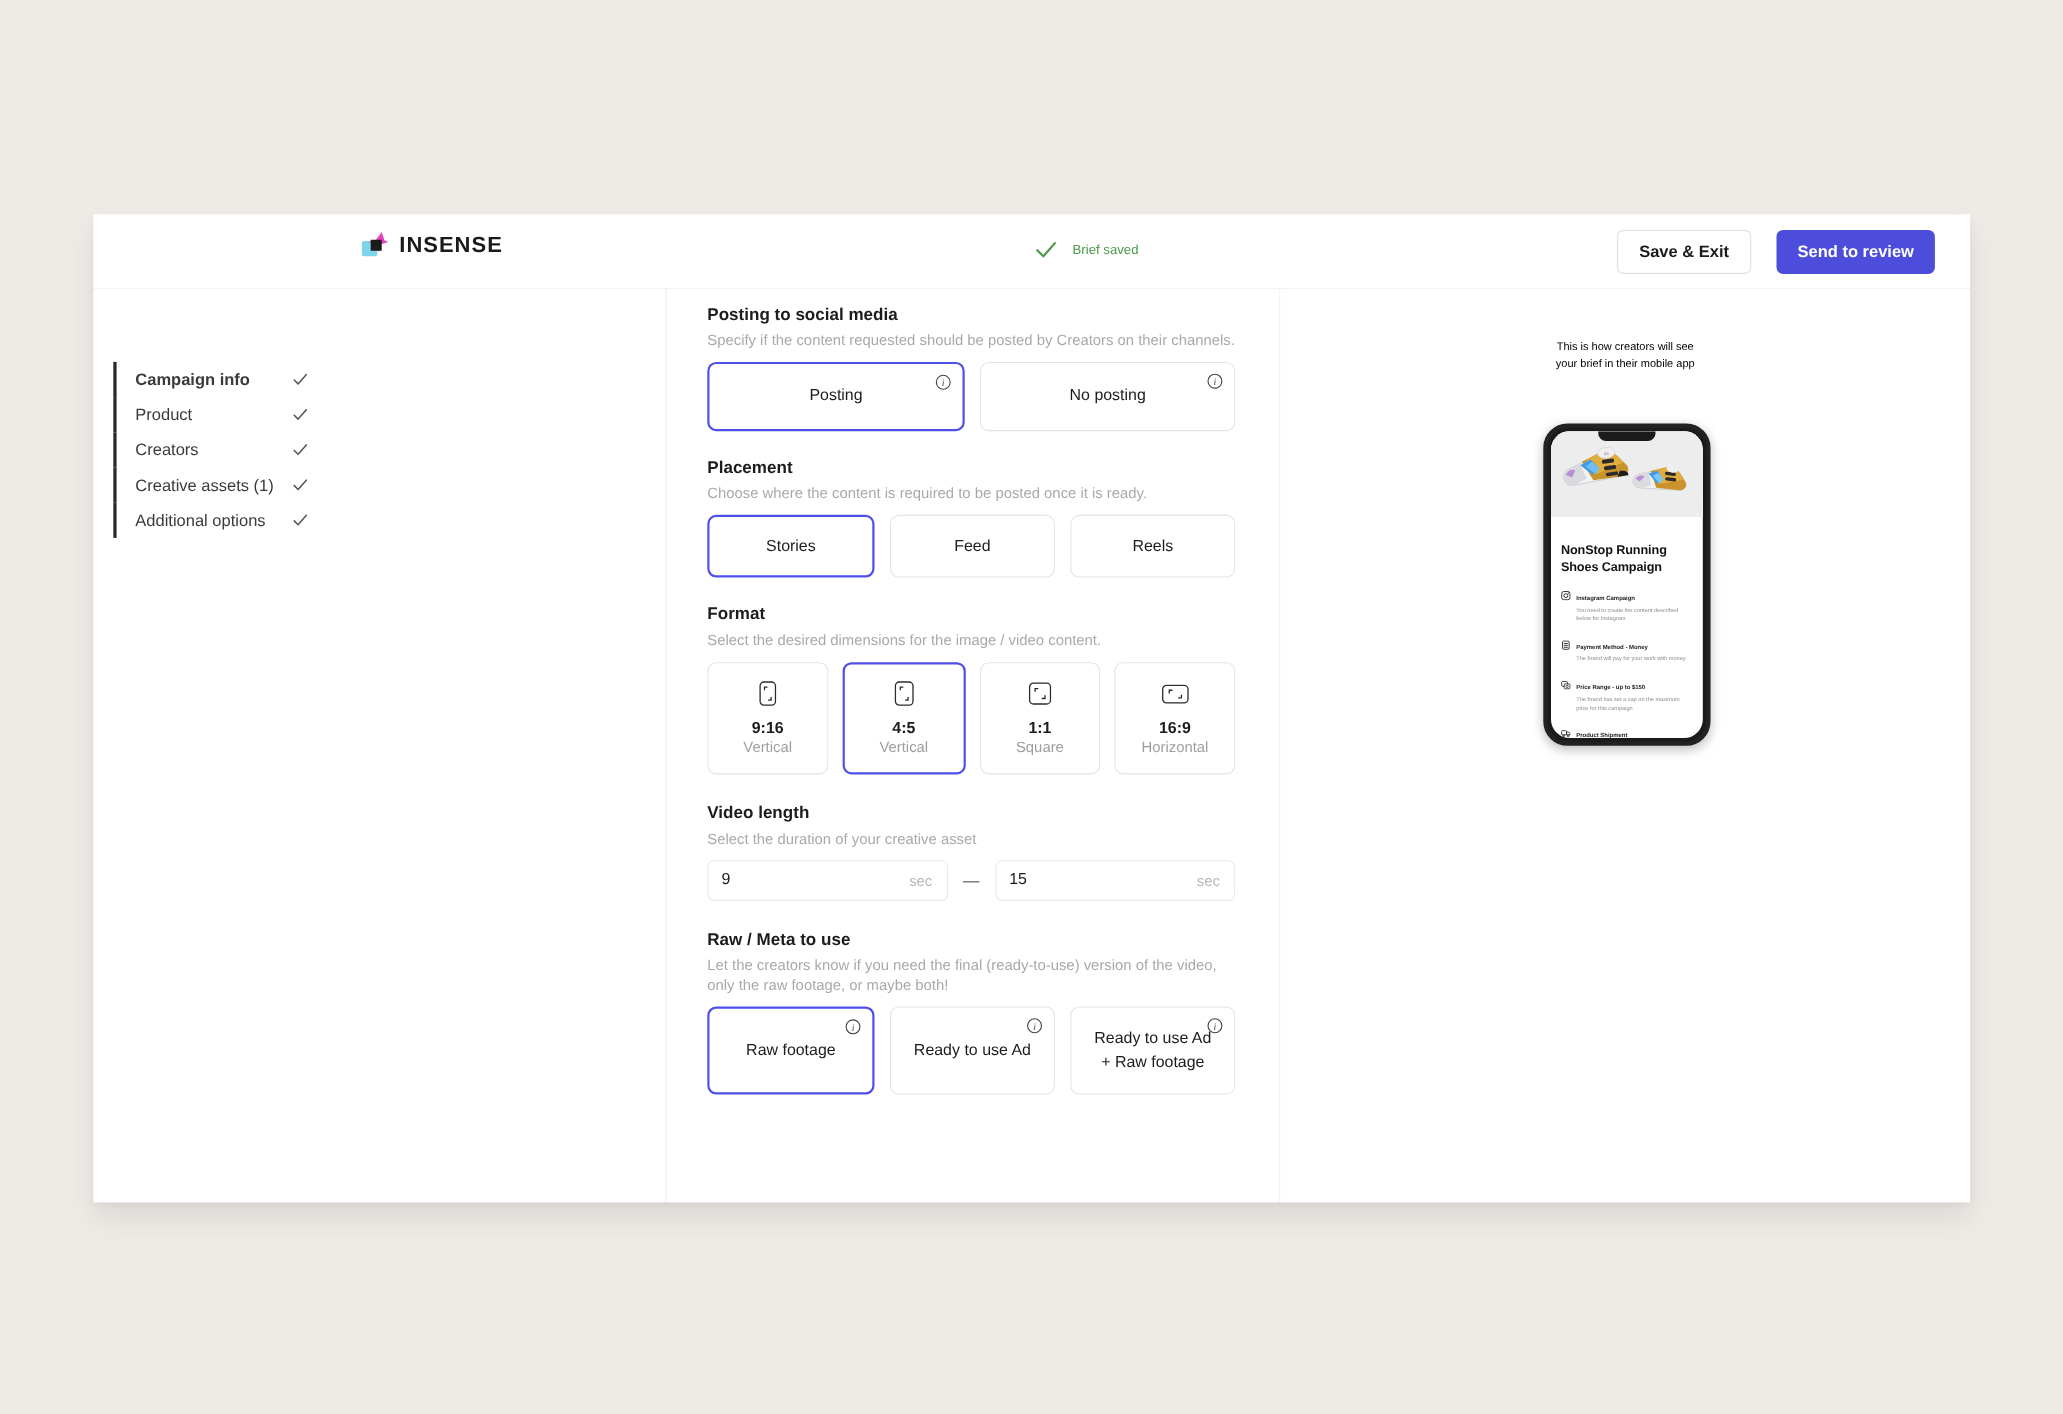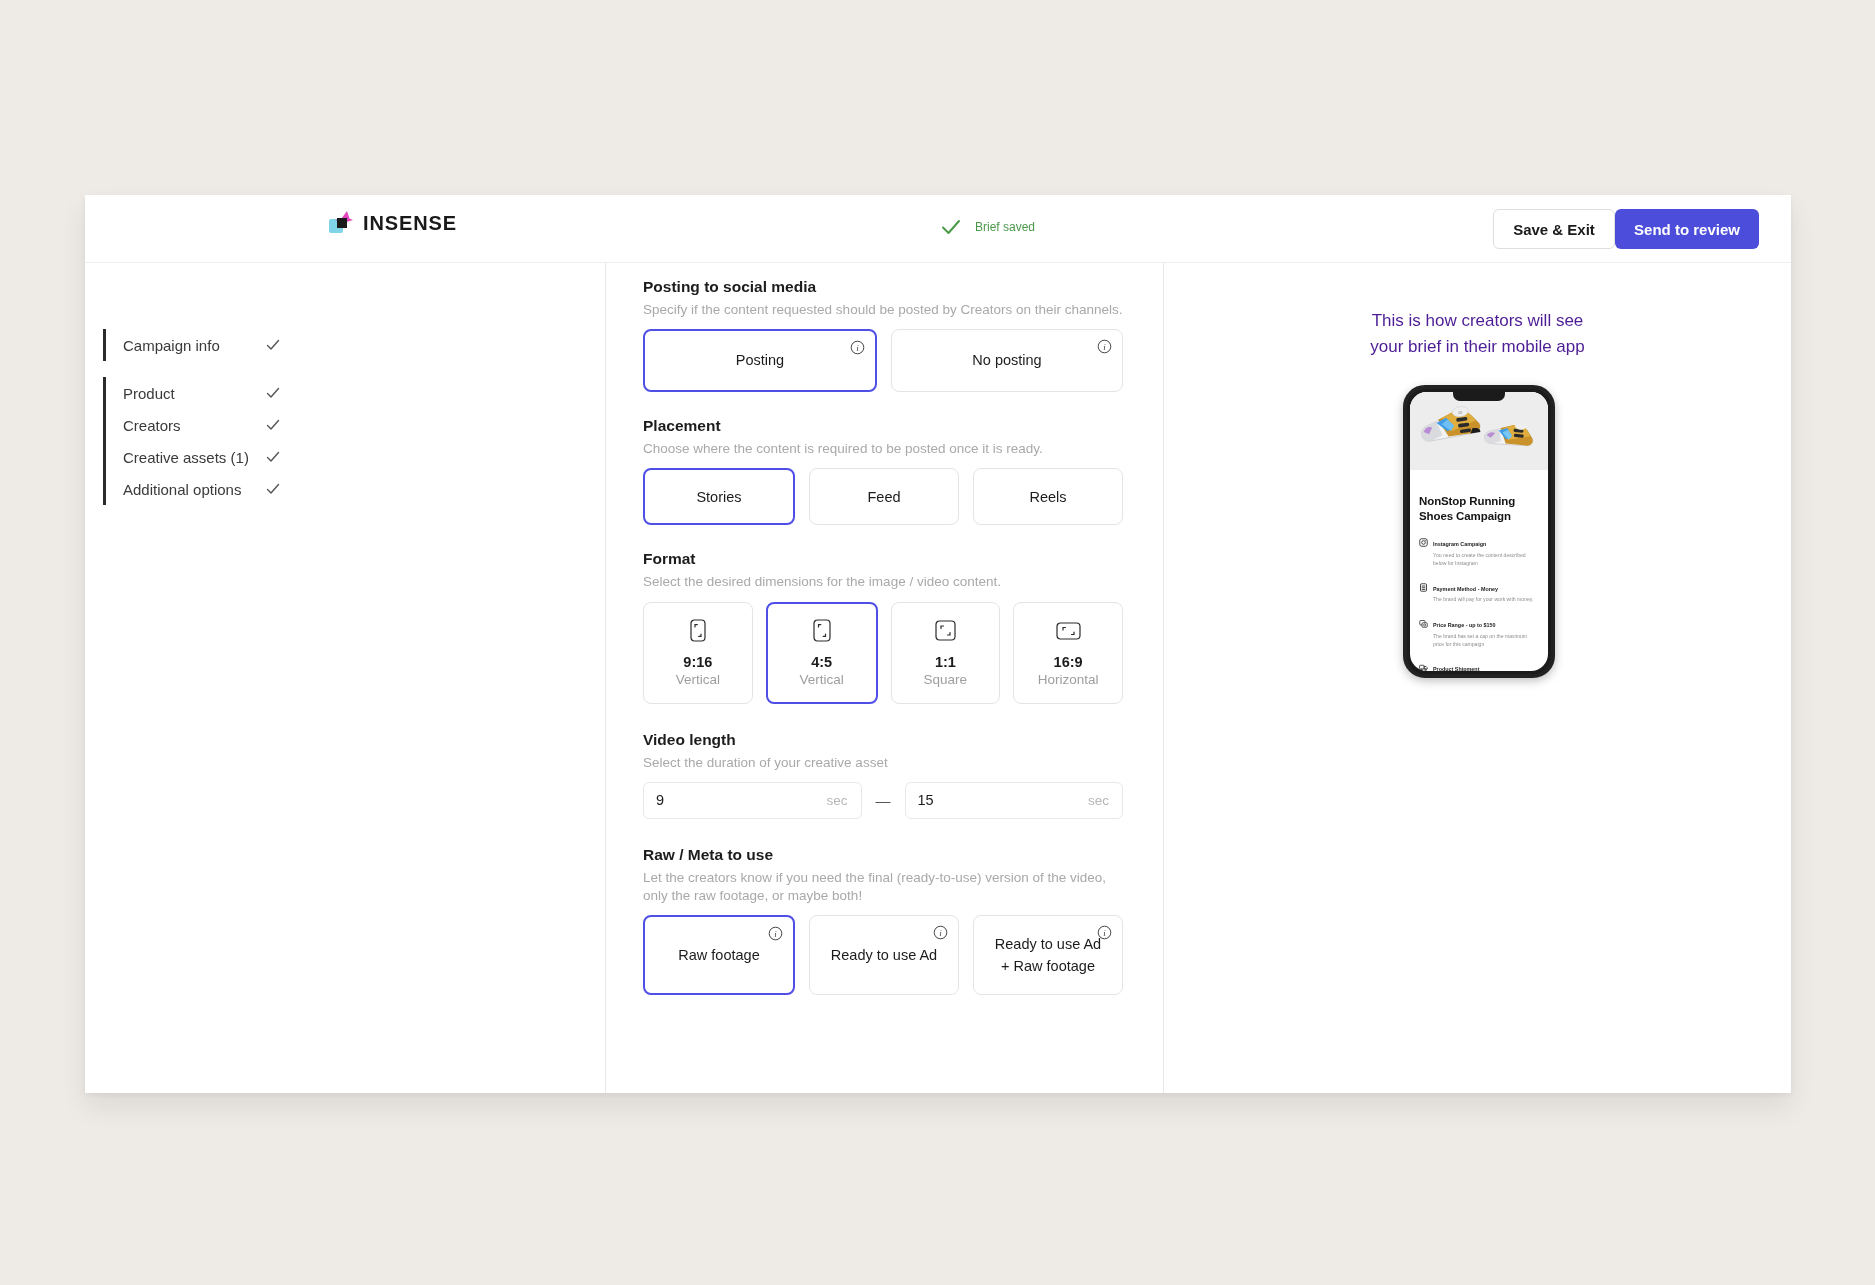--- a/index.html
+++ b/index.html
@@ -32,21 +32,21 @@
   .meta-text { font-size: 13.5px; font-weight: bold; color: #1a1a1a; line-height: 1.08; }
   .logo-tiktok { line-height: 1.05; }
   .tiktok-word { font-size: 22px; font-weight: bold; color: #ec4899; letter-spacing: -0.3px; margin-top: 44px; }
   .tiktok-dot { color: #ff3b5c; }
   .tiktok-sub { font-size: 7px; color: #222; letter-spacing: 0.3px; }
 
   .saved { position: absolute; left: 855px; top: 21px; display: flex; align-items: center; gap: 13px; }
   .saved-check { width: 22px; height: 22px; }
   .saved-text { font-size: 12px; color: #4a9a4a; font-weight: 500; }
 
-  .hdr-buttons { position: absolute; right: 32px; top: 14px; display: flex; }
+  .hdr-buttons { position: absolute; right: 32px; top: 14px; display: flex; gap: 23px; }
   .btn { border-radius: 6px; font-size: 15px; font-weight: bold; cursor: pointer;
          display: flex; align-items: center; justify-content: center; }
   .btn-secondary { width: 122px; height: 40px; background: #fff; border: 1px solid #dedede; color: #1a1a1a; }
   .btn-primary { width: 144px; height: 40px; background: #4d4ddb; border: none; color: #fff; }
 
   
   .nav { position: absolute; left: 0; top: 68px; width: 520px; height: 830px; background: #fff; }
   .nav-list { position: absolute; left: 0; top: 0; width: 100%; }
   .nav-item {
     position: relative; height: 32px; margin-bottom: 0;
@@ -104,21 +104,21 @@
     background: #fff; display: flex; align-items: center; padding: 0 12px;
   }
   .len-val { font-size: 14.5px; color: #1c1c1c; }
   .len-unit { position: absolute; right: 13px; font-size: 13.5px; color: #b6b6b6; }
   .len-dash { font-size: 15px; color: #555; }
 
   
   .preview { position: absolute; left: 1079px; top: 68px; width: 627px; height: 830px; background: #fff; }
   .preview-caption {
     position: absolute; left: 0; top: 45px; width: 100%; text-align: center;
-    font-size: 17px; color: #4c1d95; line-height: 1.55;
+    font-size: 10px; color: #000000; line-height: 1.55;
   }
   .phone {
     position: absolute; left: 239px; top: 122px; width: 152px; height: 293px;
     border: 4px solid #222; border-radius: 22px; background: #1b1b1b;
     box-shadow: 0 3px 10px rgba(0,0,0,0.25);
   }
   .phone-screen {
     position: absolute; left: 3px; top: 3px; width: 138px; height: 279px;
     background: #fff; border-radius: 17px; overflow: hidden;
   }
@@ -191,21 +191,21 @@
 
     <div class="hdr-buttons">
       <button class="btn btn-secondary">Save &amp; Exit</button>
       <button class="btn btn-primary">Send to review</button>
     </div>
   </div>
 
   <div class="nav">
     <div class="nav-list" style="position:absolute; left:18px; top:66px;">
 
-      <div class="nav-item" style="margin-bottom:16px;">
+      <div class="nav-item" style="margin-bottom:0;font-weight:bold;">
         <span class="nav-label">Campaign info</span>
         <span class="nav-check">
           <svg width="14" height="14" viewBox="0 0 14 14">
               <path d="M1.5 7.5 L5 11 L12.5 2.5" fill="none" stroke="#555" stroke-width="1.4" stroke-linecap="round" stroke-linejoin="round"></path>
             </svg>
         </span>
       </div>
 
       <div class="nav-item" style="margin-top:0;">
         <span class="nav-label">Product</span>

